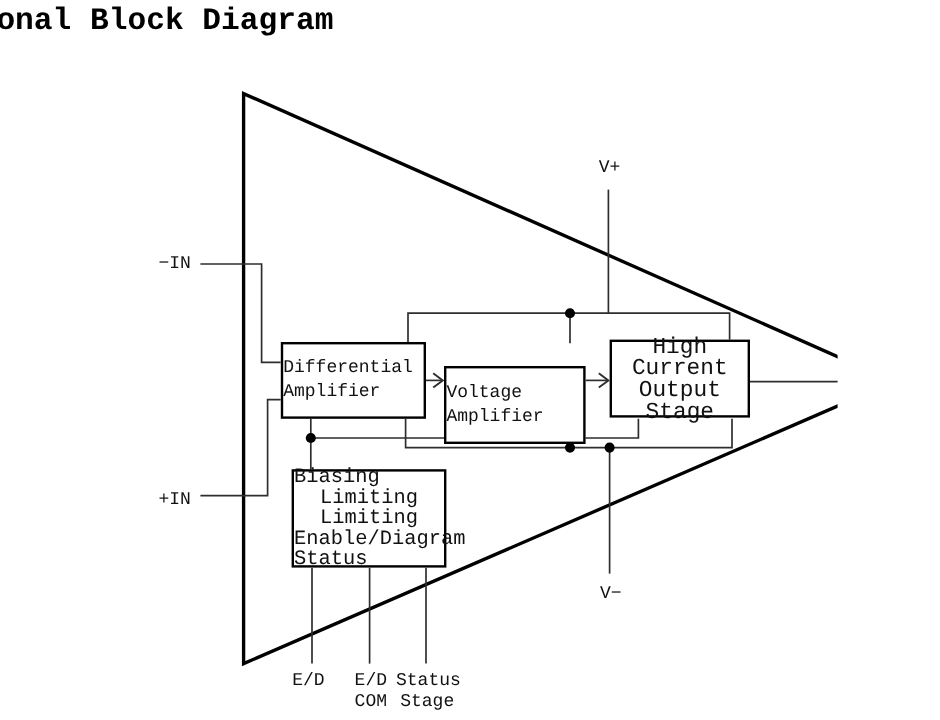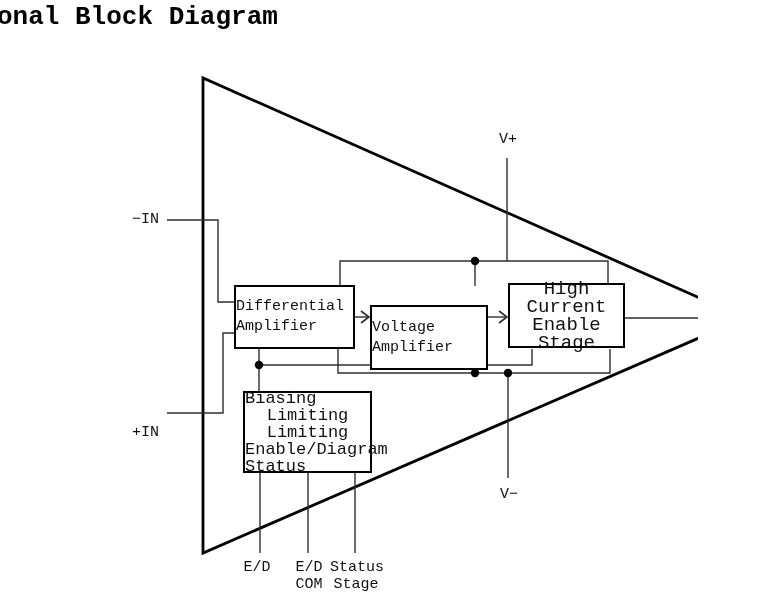--- a/index.html
+++ b/index.html
@@ -27,21 +27,21 @@
   .box-volt{left:370px;top:285px;width:118px;height:65px;font-size:15px;line-height:20px;margin-top:20px;}
   .box-hc{left:508px;top:283px;width:117px;height:65px;font-size:19px;line-height:18px;}
   .box-bias{left:243px;top:391px;width:129px;height:82px;font-size:17px;line-height:17px;}
   .pin{
     position:absolute;font-size:15px;line-height:17px;color:var(--text);
     white-space:nowrap;
   }
   .lbl-vplus{left:490px;top:131px;width:36px;text-align:center;}
   .lbl-vminus{left:490px;top:486px;width:38px;text-align:center;}
   .lbl-inneg{left:132px;top:211px;width:36px;}
-  .lbl-inpos{left:132px;top:424px;width:36px;}
+  .lbl-inpos{left:132px;top:408px;width:36px;}
   .lbl-ed{left:237px;top:559px;width:40px;text-align:center;}
   .lbl-edcom{left:288px;top:559px;width:42px;text-align:center;}
   .lbl-status{left:330px;top:559px;width:52px;text-align:center;}
 </style>
 </head>
 <body>
 
 <div class="stage">
 
   <h1 class="title">onal Block Diagram</h1>
@@ -88,21 +88,21 @@
     <span>Amplifier</span>
   </div>
 
   <div class="box box-volt">
     <span>Voltage</span>
     <span>Amplifier</span>
   </div>
 
   <div class="box box-hc">
     <span>High Current</span>
-    <span>Enable Stage</span>
+    <span>Output Stage</span>
   </div>
 
   <div class="box box-bias">
     <span>Biasing</span>
     <span>Limiting Limiting</span>
     <span>Enable/Diagram</span>
     <span>Status</span>
   </div>
 
   <div class="pin lbl-vplus">V+</div>

